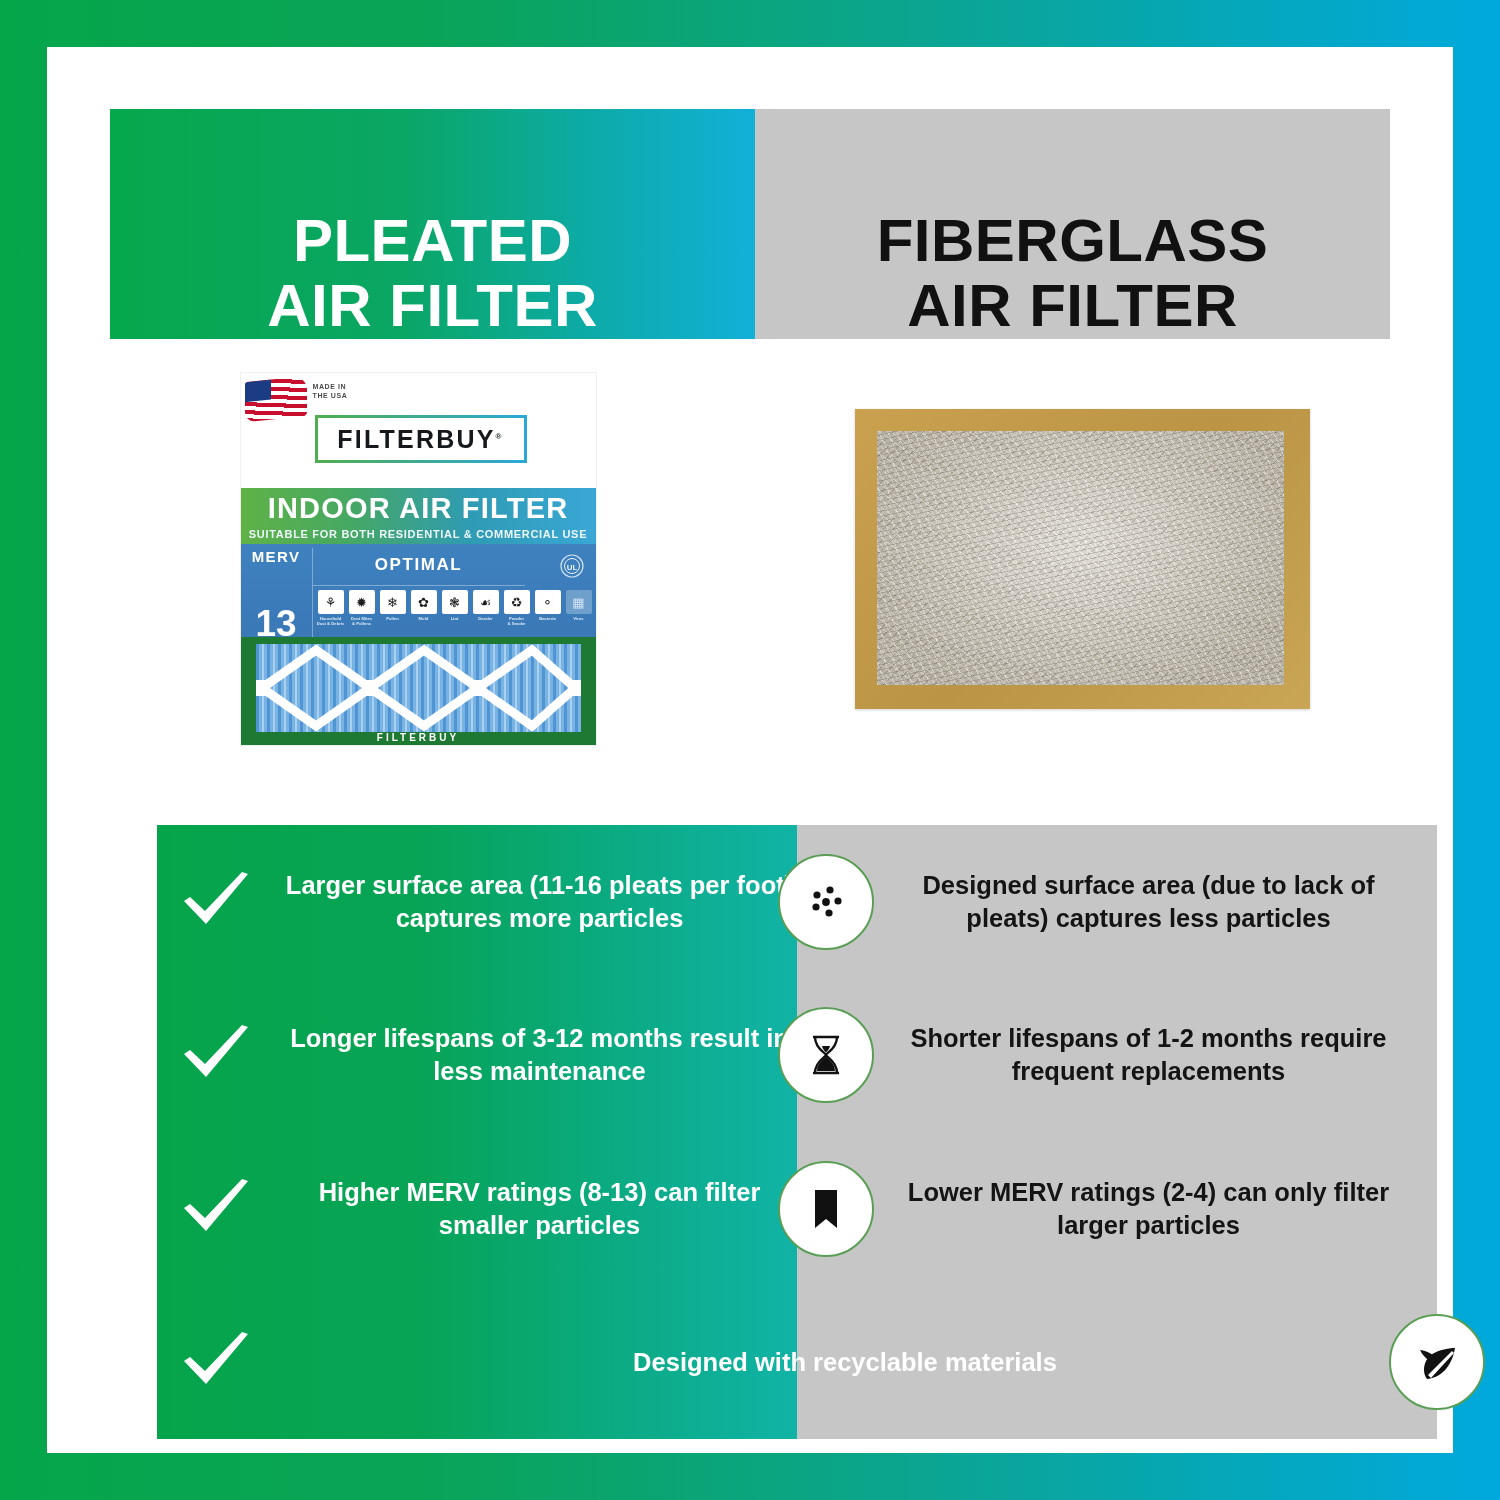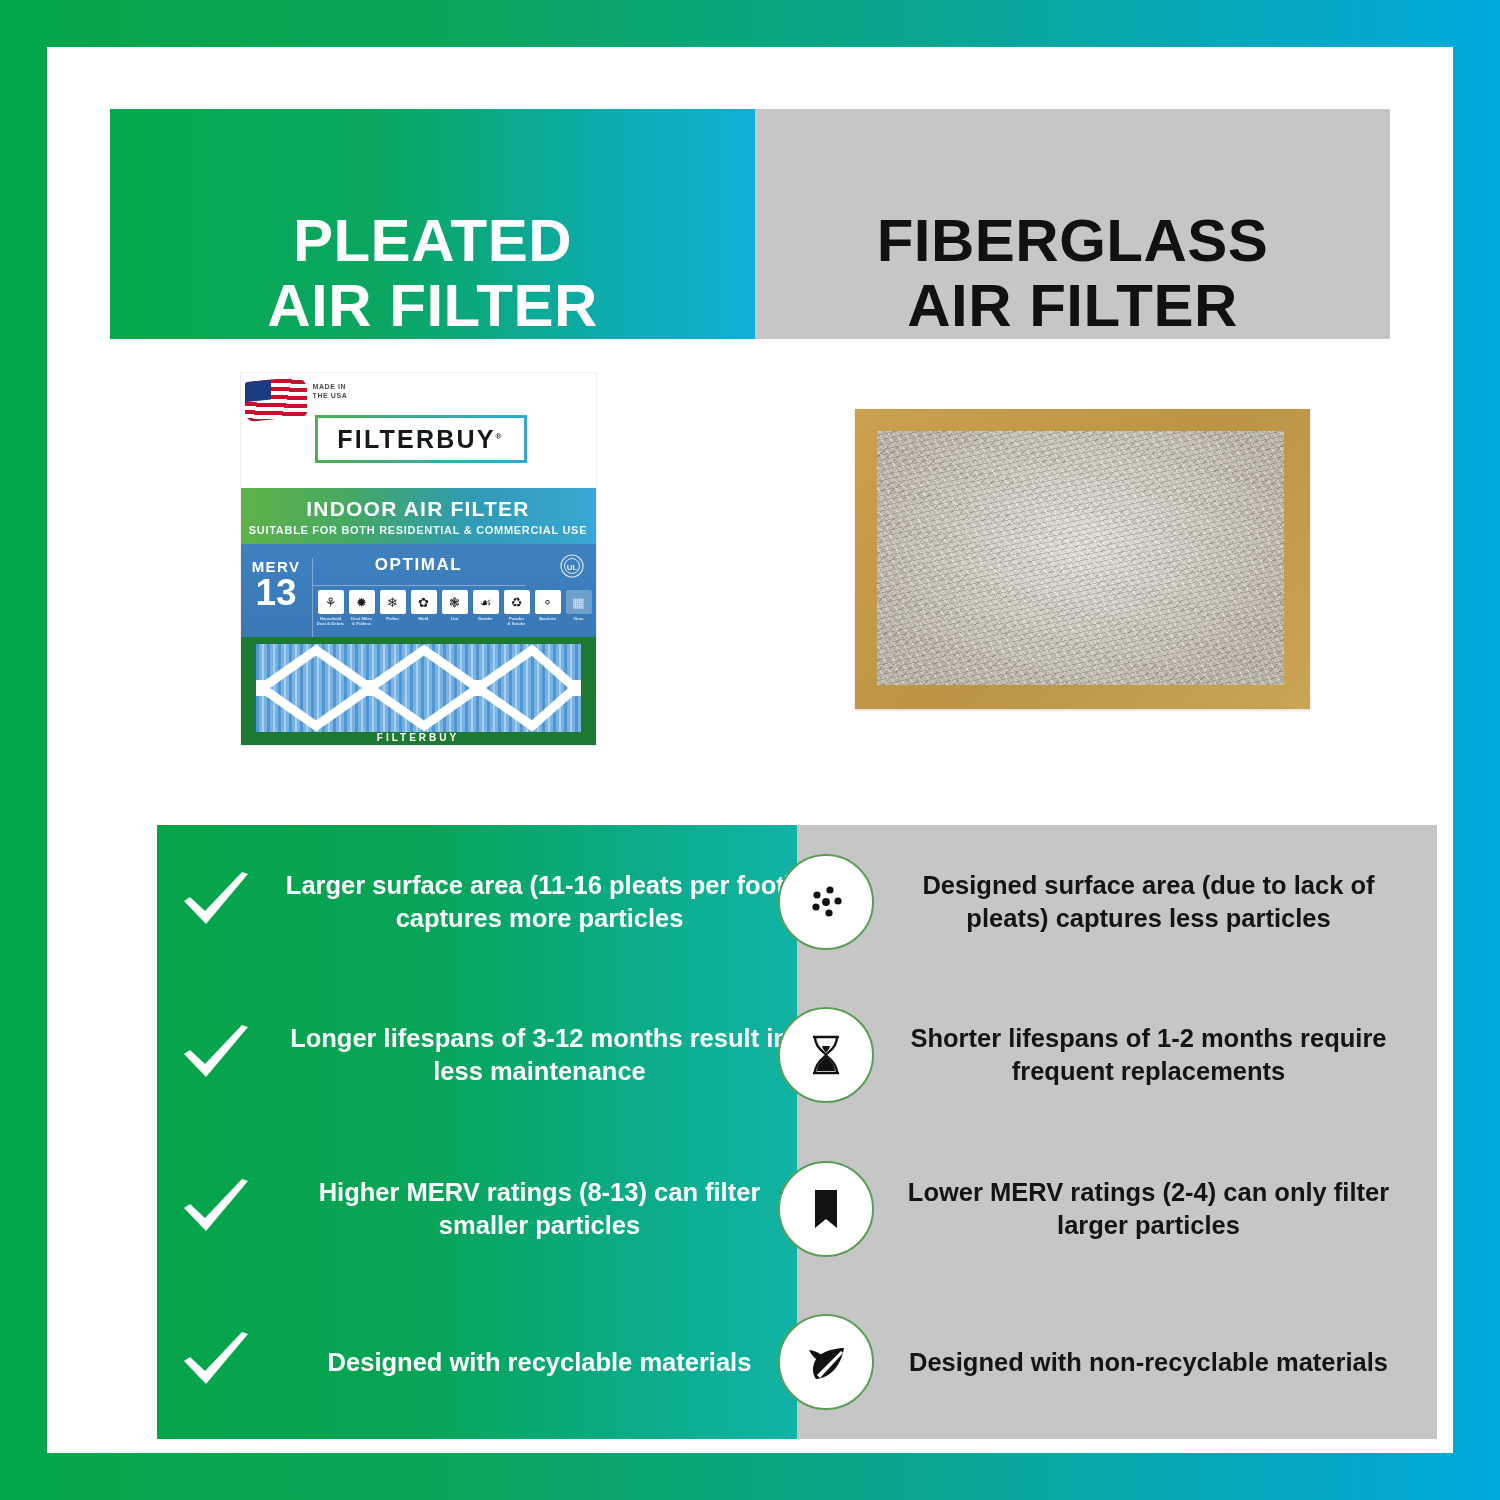--- a/index.html
+++ b/index.html
@@ -93,32 +93,32 @@
     font-size:25px; font-weight:bold; color:#15191c;
     letter-spacing:2.2px;
   }
   #pb-logo sup { font-size:8px; vertical-align:super; }
   #pb-band {
     position:absolute; left:0; top:115px; width:100%; height:56px;
     background:linear-gradient(90deg,#5fb246 0%,#46a862 30%,#2f9bb4 65%,#3aa7d6 100%);
     display:flex; flex-direction:column; align-items:center; justify-content:center;
   }
   #pb-band-title {
-    color:#ffffff; font-weight:bold; font-size:21px; letter-spacing:1.2px;
+    color:#ffffff; font-weight:bold; font-size:29px; letter-spacing:1.2px;
   }
   #pb-band-sub {
     color:#eef7fb; font-weight:bold; font-size:11px; letter-spacing:0.7px; margin-top:3px;
   }
   #pb-blue {
     position:absolute; left:0; top:171px; width:100%; height:93px;
     background:linear-gradient(180deg,#3f81bf 0%,#3a78b6 100%);
   }
   #pb-merv {
-    position:absolute; left:0; top:14px; width:72px; height:100%;
-    display:flex; flex-direction:column; align-items:center; justify-content:flex-start;
+    position:absolute; left:0; top:4px; width:72px; height:100%;
+    display:flex; flex-direction:column; align-items:center; justify-content:space-between;
     border-right:1px solid rgba(255,255,255,.35);
     color:#ffffff;
   }
   #pb-merv-label { font-size:15px; font-weight:bold; letter-spacing:1.4px; }
   #pb-merv-value { font-size:37px; font-weight:bold; line-height:0.95; }
   #pb-optimal {
     position:absolute; left:72px; top:0; width:212px; height:42px;
     display:flex; align-items:center; justify-content:center;
     color:#ffffff; font-size:17px; font-weight:bold; letter-spacing:1.6px;
     border-bottom:1px solid rgba(255,255,255,.35);
@@ -429,18 +429,17 @@
           <div class="left-text">Designed with recyclable materials</div>
           <div class="icon-cell">
             <div class="icon-bubble">
               <svg xmlns="http://www.w3.org/2000/svg" width="52" height="52" viewBox="0 0 52 52">
                 <path d="M44 12 C41 30 30 42 16 43 C11 37 12 25 20 19 C27 14 37 12 44 12 Z" fill="#111"></path>
                 <path d="M9 14 C18 15 25 20 28 27 C22 28 14 24 9 14 Z" fill="#111"></path>
                 <path d="M41 15 L17 39 L20 42 L43 17 Z" fill="#ffffff"></path>
               </svg>
             </div>
           </div>
-          <div class="right-text">Designed with non-recyclable materials</div>
         </div>
       </div>
   </div>
 
 </div>
 
 </body></html>

